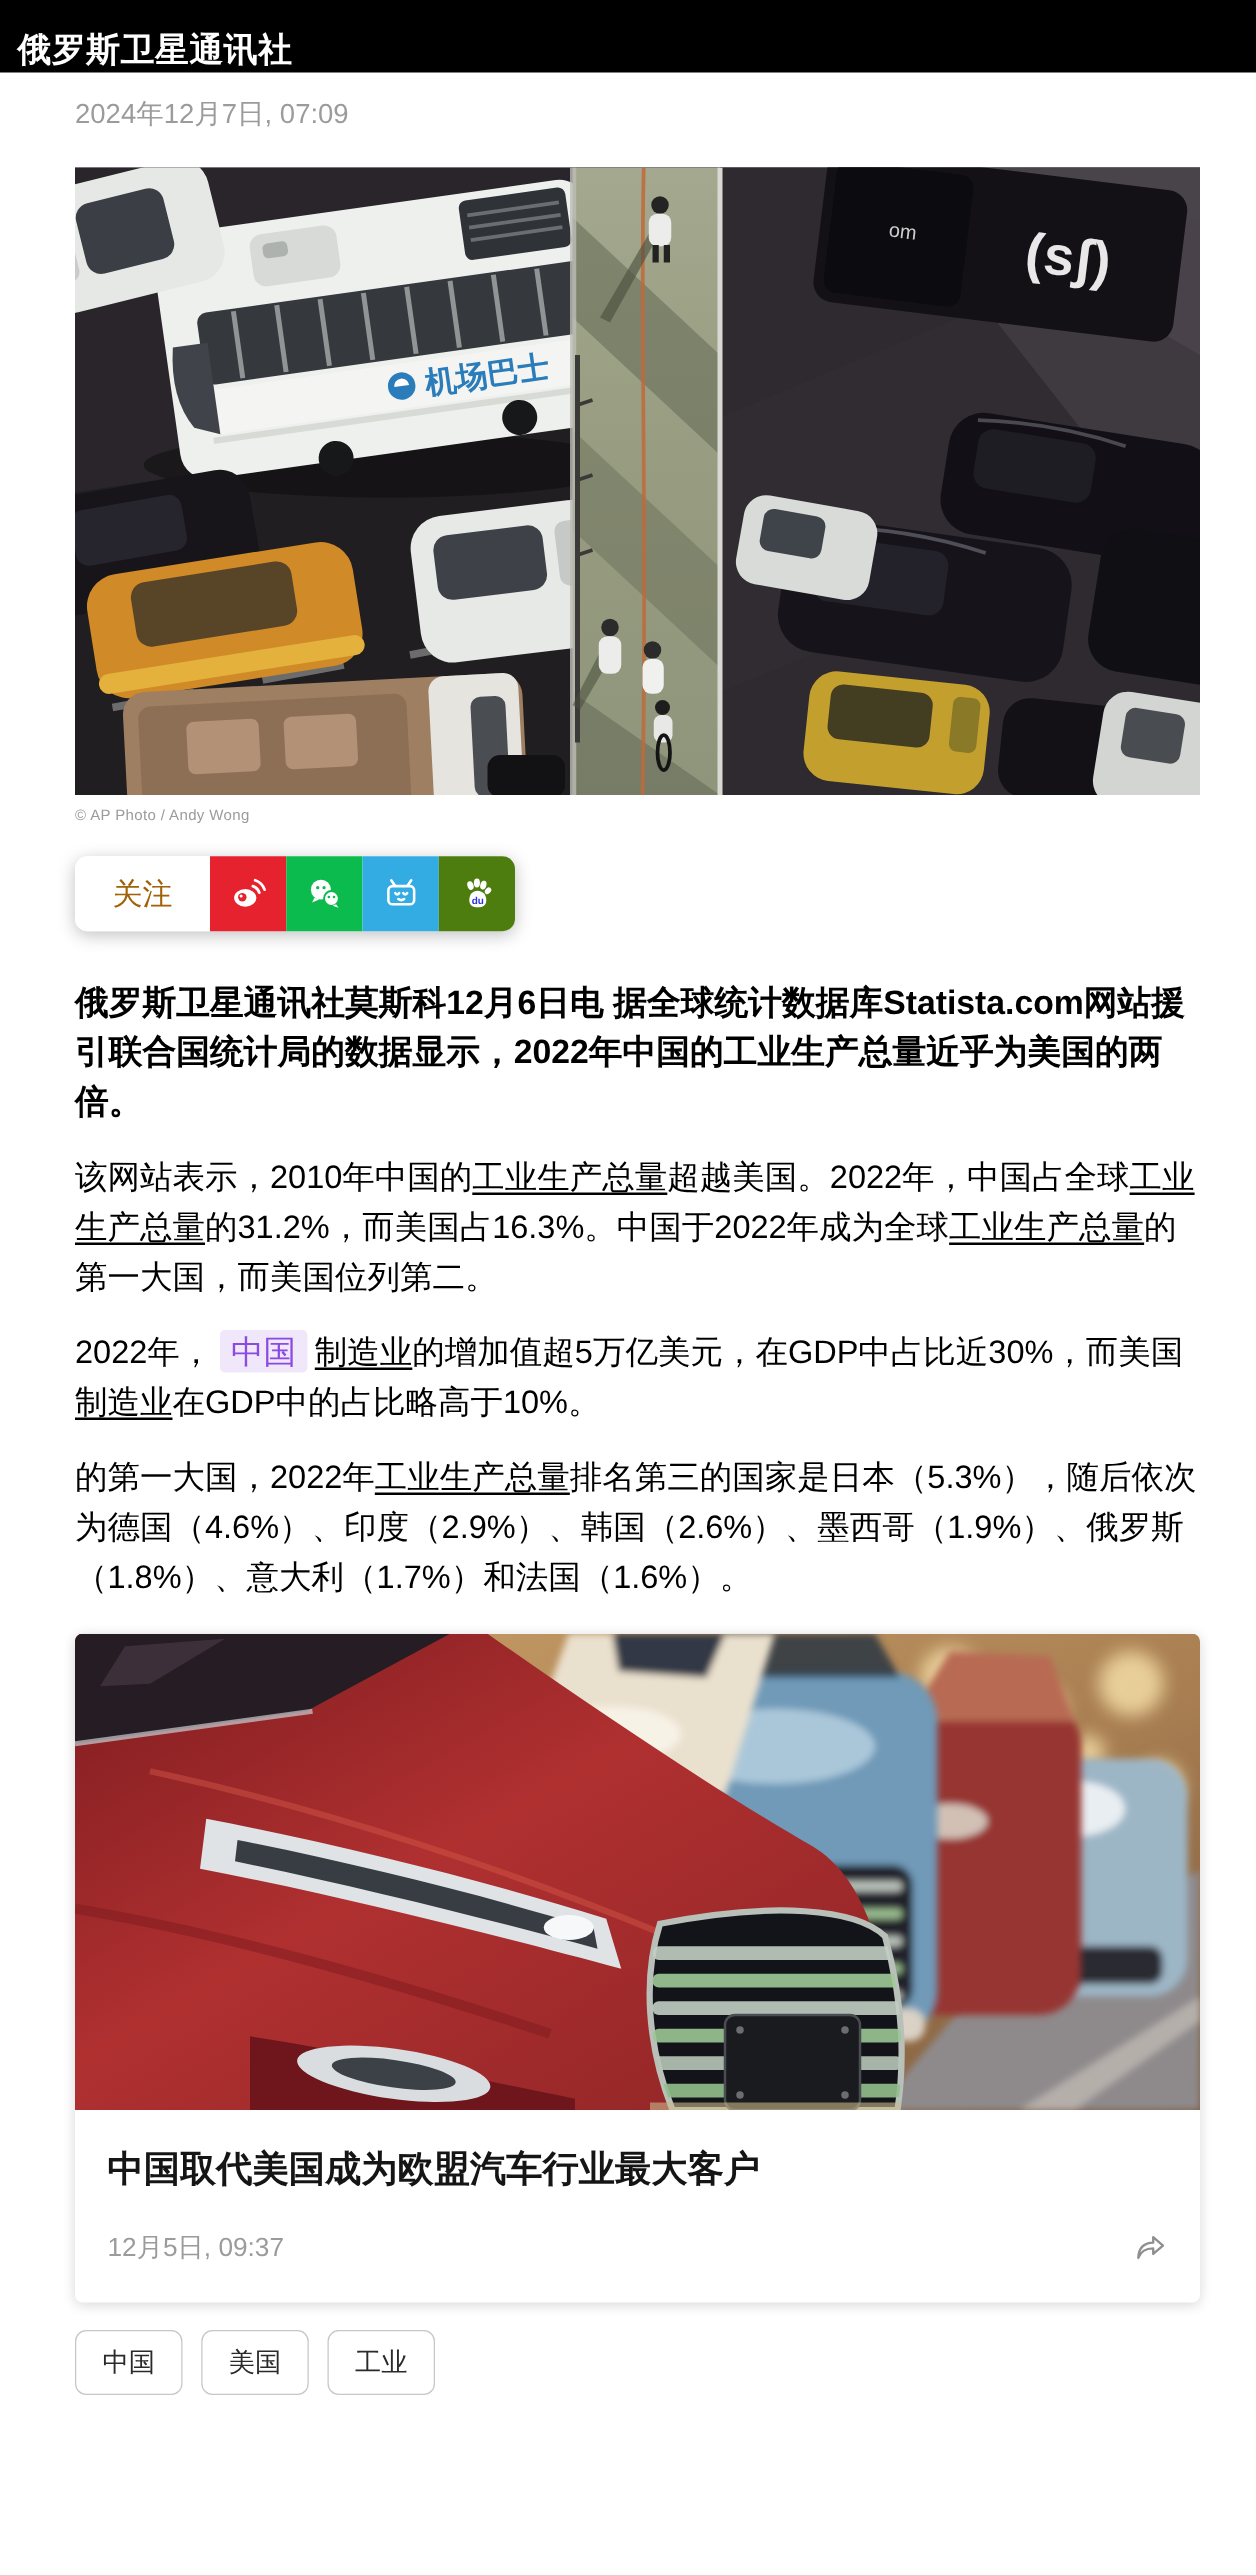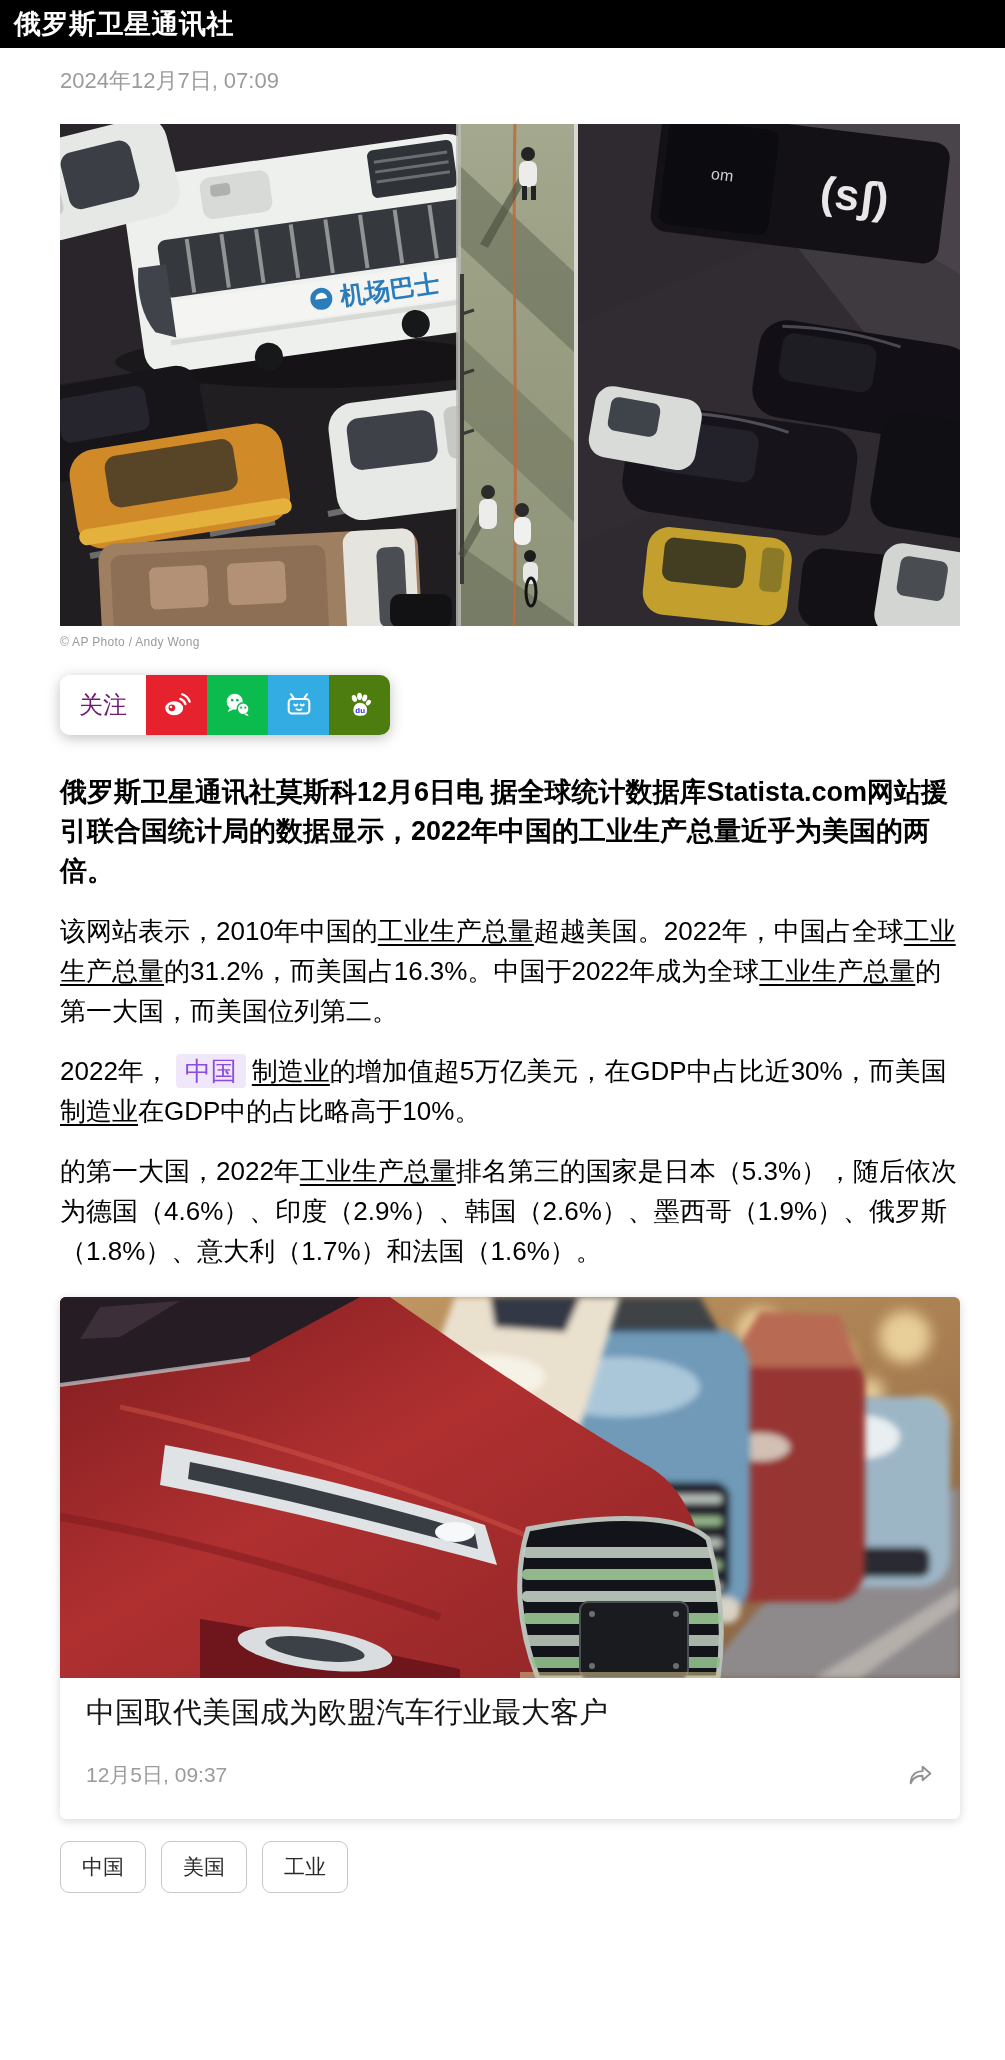--- a/index.html
+++ b/index.html
@@ -1,36 +1,36 @@
 <!DOCTYPE html>
 <html style="--tag-text: #8A4BE0; --tag-bg: #F0E7FB;"><head>
 <meta charset="utf-8">
 <style>
 *{box-sizing:border-box;margin:0;padding:0}
 html,body{background:#fff}
 body{width:1005px;font-family:"Liberation Sans","DejaVu Sans",sans-serif;color:#000}
-.site-header{height:48px;background:#000;display:flex;align-items:center;padding:0 14px}
+.site-header{height:58px;background:#000;display:flex;align-items:flex-end;padding:0 14px}
 .site-title{color:#fff;font-size:27px;font-weight:bold;letter-spacing:.5px;cursor:pointer}
 .content{width:900px;margin-left:60px}
 h1.title{margin-top:58px;font-size:46px;line-height:1.27;font-weight:700;color:#2d2d2d}
 .pubdate{margin-top:18px;font-size:22px;color:#9b9b9b}
 figure.hero-fig{margin-top:28px}
 .hero{display:block;width:900px;height:502px;background:#2b272a}
 figcaption{margin-top:9px;font-size:12px;color:#9b9b9b;letter-spacing:.3px}
 .social-row{margin-top:26px;display:inline-flex;height:60px;border-radius:10px;box-shadow:0 3px 14px rgba(0,0,0,.25)}
-.follow-btn{width:86px;background:#fff;border:none;font-size:24px;color:#701a75;border-radius:10px 0 0 10px;font-family:inherit;cursor:pointer}
+.follow-btn{width:108px;background:#fff;border:none;font-size:24px;color:#a16207;border-radius:10px 0 0 10px;font-family:inherit;cursor:pointer}
 .sbtn{width:61px;border:none;display:flex;align-items:center;justify-content:center;cursor:pointer;padding:0}
 .sbtn.last{border-radius:0 10px 10px 0}
 .lead{margin-top:38px;font-size:27px;line-height:1.46;font-weight:700}
 .body-p{margin-top:20px;font-size:26px;line-height:1.54}
 .seg-link{text-decoration:underline;text-underline-offset:4px;text-decoration-thickness:1.5px;cursor:pointer}
 .seg-tag{background:var(--tag-bg,#F0E7FB);color:var(--tag-text,#8A4BE0);padding:2px 9px;border-radius:4px;margin:0 6px;cursor:pointer}
 .card{margin-top:26px;width:900px;border-radius:6px;box-shadow:0 2px 10px rgba(0,0,0,.16);overflow:hidden;background:#fff;cursor:pointer}
 .cardimg{display:block;width:900px;height:381px}
-.card-title{margin:15px 26px 0;font-size:29px;font-weight:400;color:#151515}
+.card-title{margin:28px 26px 0;font-size:29px;font-weight:700;color:#151515}
 .card-foot{display:flex;align-items:center;justify-content:space-between;padding:28px 26px 30px;font-size:21px;color:#9b9b9b}
 .tags{margin:22px 0 30px;display:flex;gap:15px}
 .tag{display:inline-block;border:1px solid #c7c7c7;border-radius:9px;padding:11px 21px;font-size:21px;color:#2a2a2a;cursor:pointer;background:#fff}
 svg text{font-family:"Liberation Sans","DejaVu Sans",sans-serif}
 </style>
 </head>
 <body>
 
 <header class="site-header">
   <div class="site-title">俄罗斯卫星通讯社</div>

